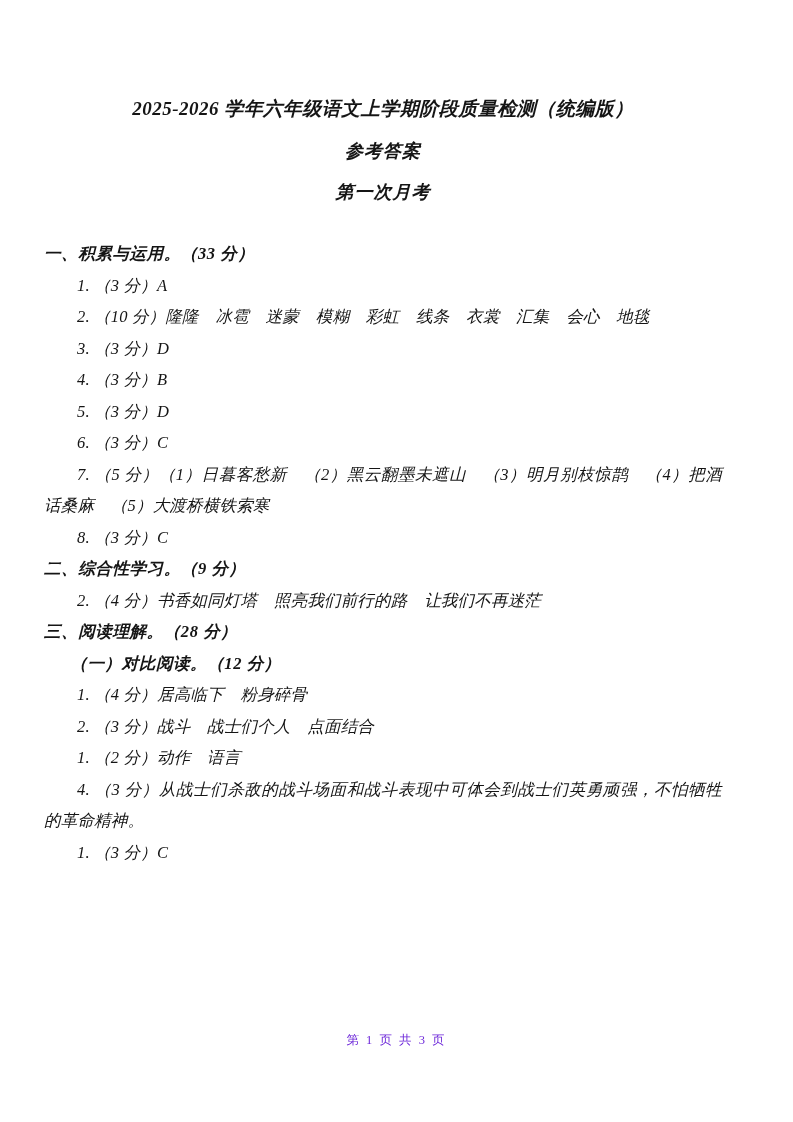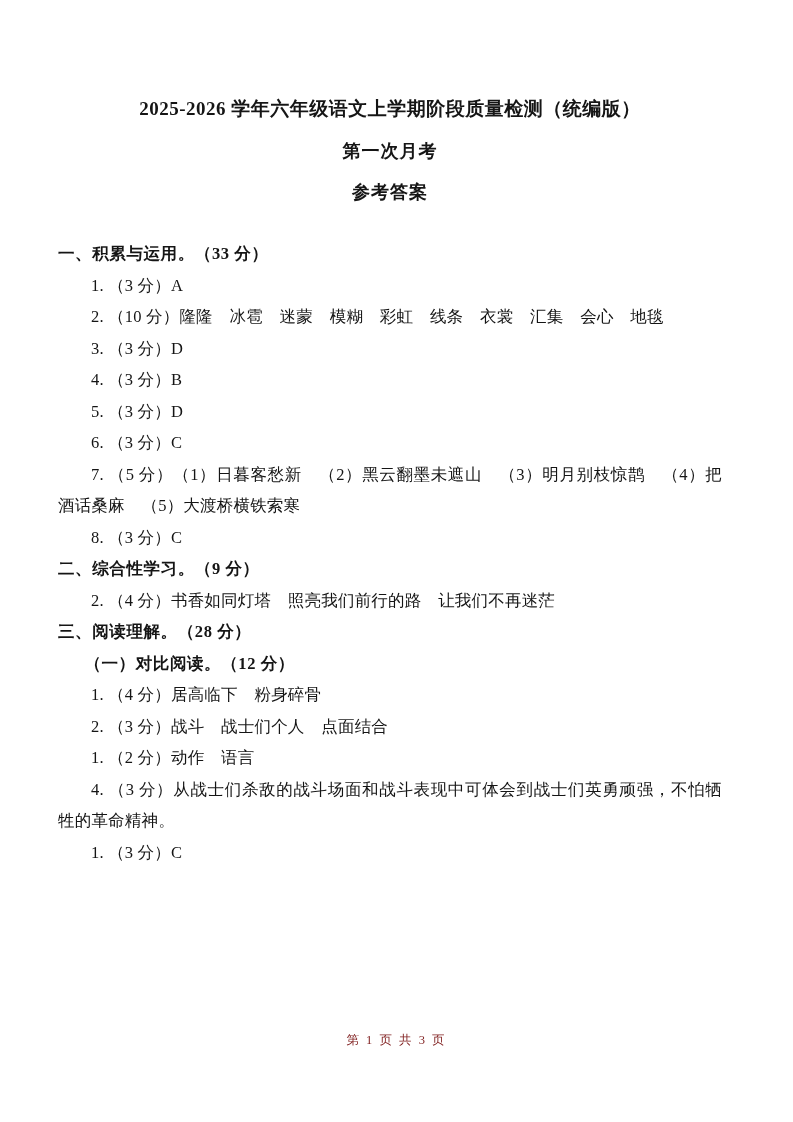--- a/index.html
+++ b/index.html
@@ -7,21 +7,22 @@
     position: relative;
     width: 793px;
     height: 1122px;
     margin: 0 auto;
     background: #ffffff;
     color: #151515;
     font-family: "Liberation Serif", "DejaVu Serif", serif;
     overflow: hidden;
   }
   .content {
-    padding: 96px 71px 0 58px;
+    padding: 96px 71px 0 44px;
+    font-style: italic;
   }
   .doc-title {
     margin: 0;
     font-size: 19px;
     font-weight: 700;
     text-align: center;
     line-height: 26px;
     letter-spacing: 0.5px;
   }
   .doc-subtitle {
@@ -52,32 +53,32 @@
   .line.item {
     text-indent: 2em;
   }
   .page-footer {
     position: absolute;
     left: 0;
     right: 0;
     top: 1032px;
     text-align: center;
     font-size: 12.5px;
-    color: #7f1d1d;
+    color: #6d28d9;
     letter-spacing: 2px;
   }
 </style>
 </head>
 <body>
 
 <div class="page">
   <div class="content">
     <h1 class="doc-title">2025-2026 学年六年级语文上学期阶段质量检测（统编版）</h1>
+    <h2 class="doc-subtitle">参考答案</h2>
     <h2 class="doc-subtitle">第一次月考</h2>
-    <h2 class="doc-subtitle">参考答案</h2>
     <div class="doc-body">
         <p class="line heading">一、积累与运用。（33 分）</p>
         <p class="line item">1. （3 分）A</p>
         <p class="line item">2. （10 分）隆隆　冰雹　迷蒙　模糊　彩虹　线条　衣裳　汇集　会心　地毯</p>
         <p class="line item">3. （3 分）D</p>
         <p class="line item">4. （3 分）B</p>
         <p class="line item">5. （3 分）D</p>
         <p class="line item">6. （3 分）C</p>
         <p class="line item">7. （5 分）（1）日暮客愁新　（2）黑云翻墨未遮山　（3）明月别枝惊鹊　（4）把酒话桑麻　（5）大渡桥横铁索寒</p>
         <p class="line item">8. （3 分）C</p>

